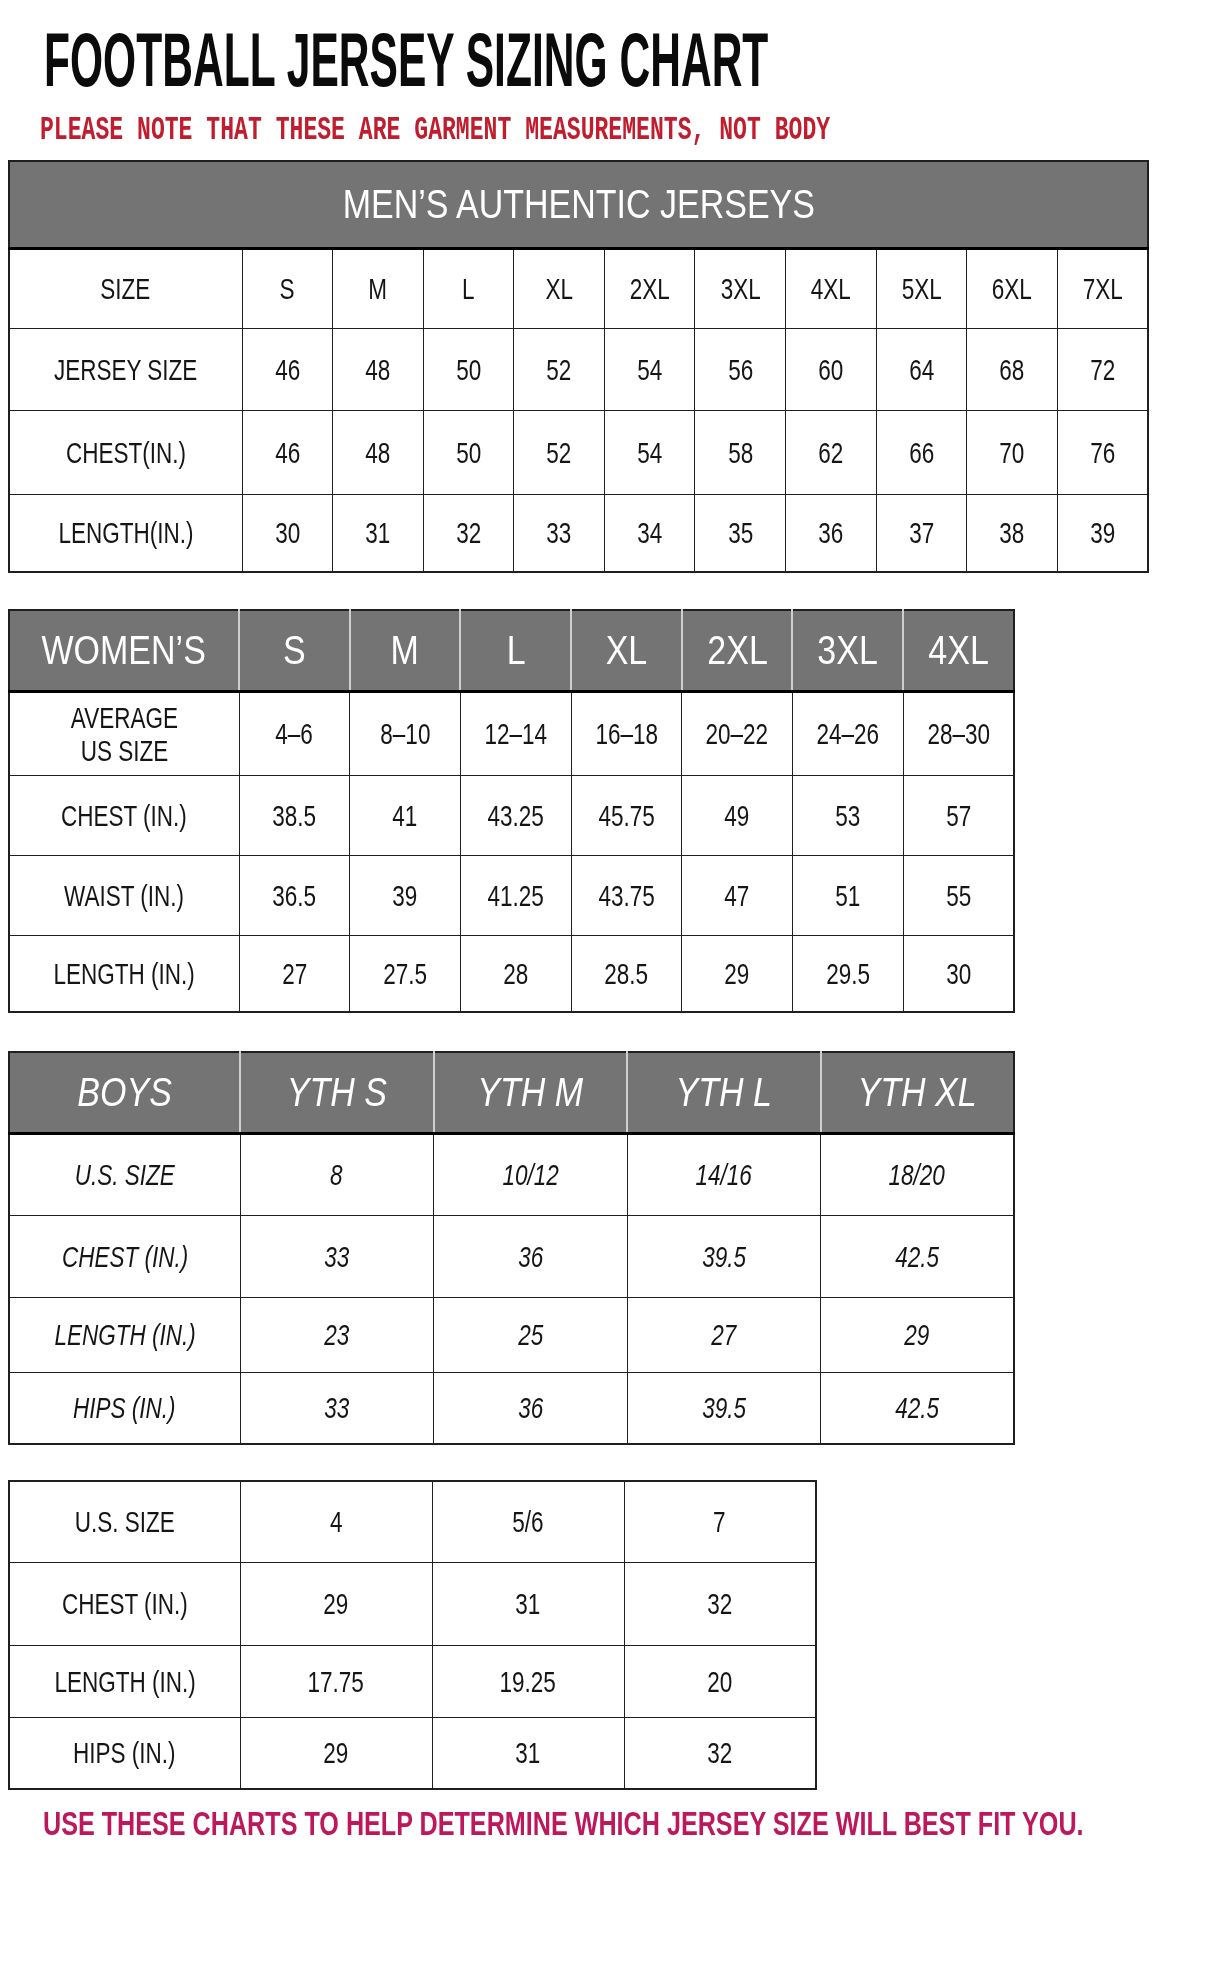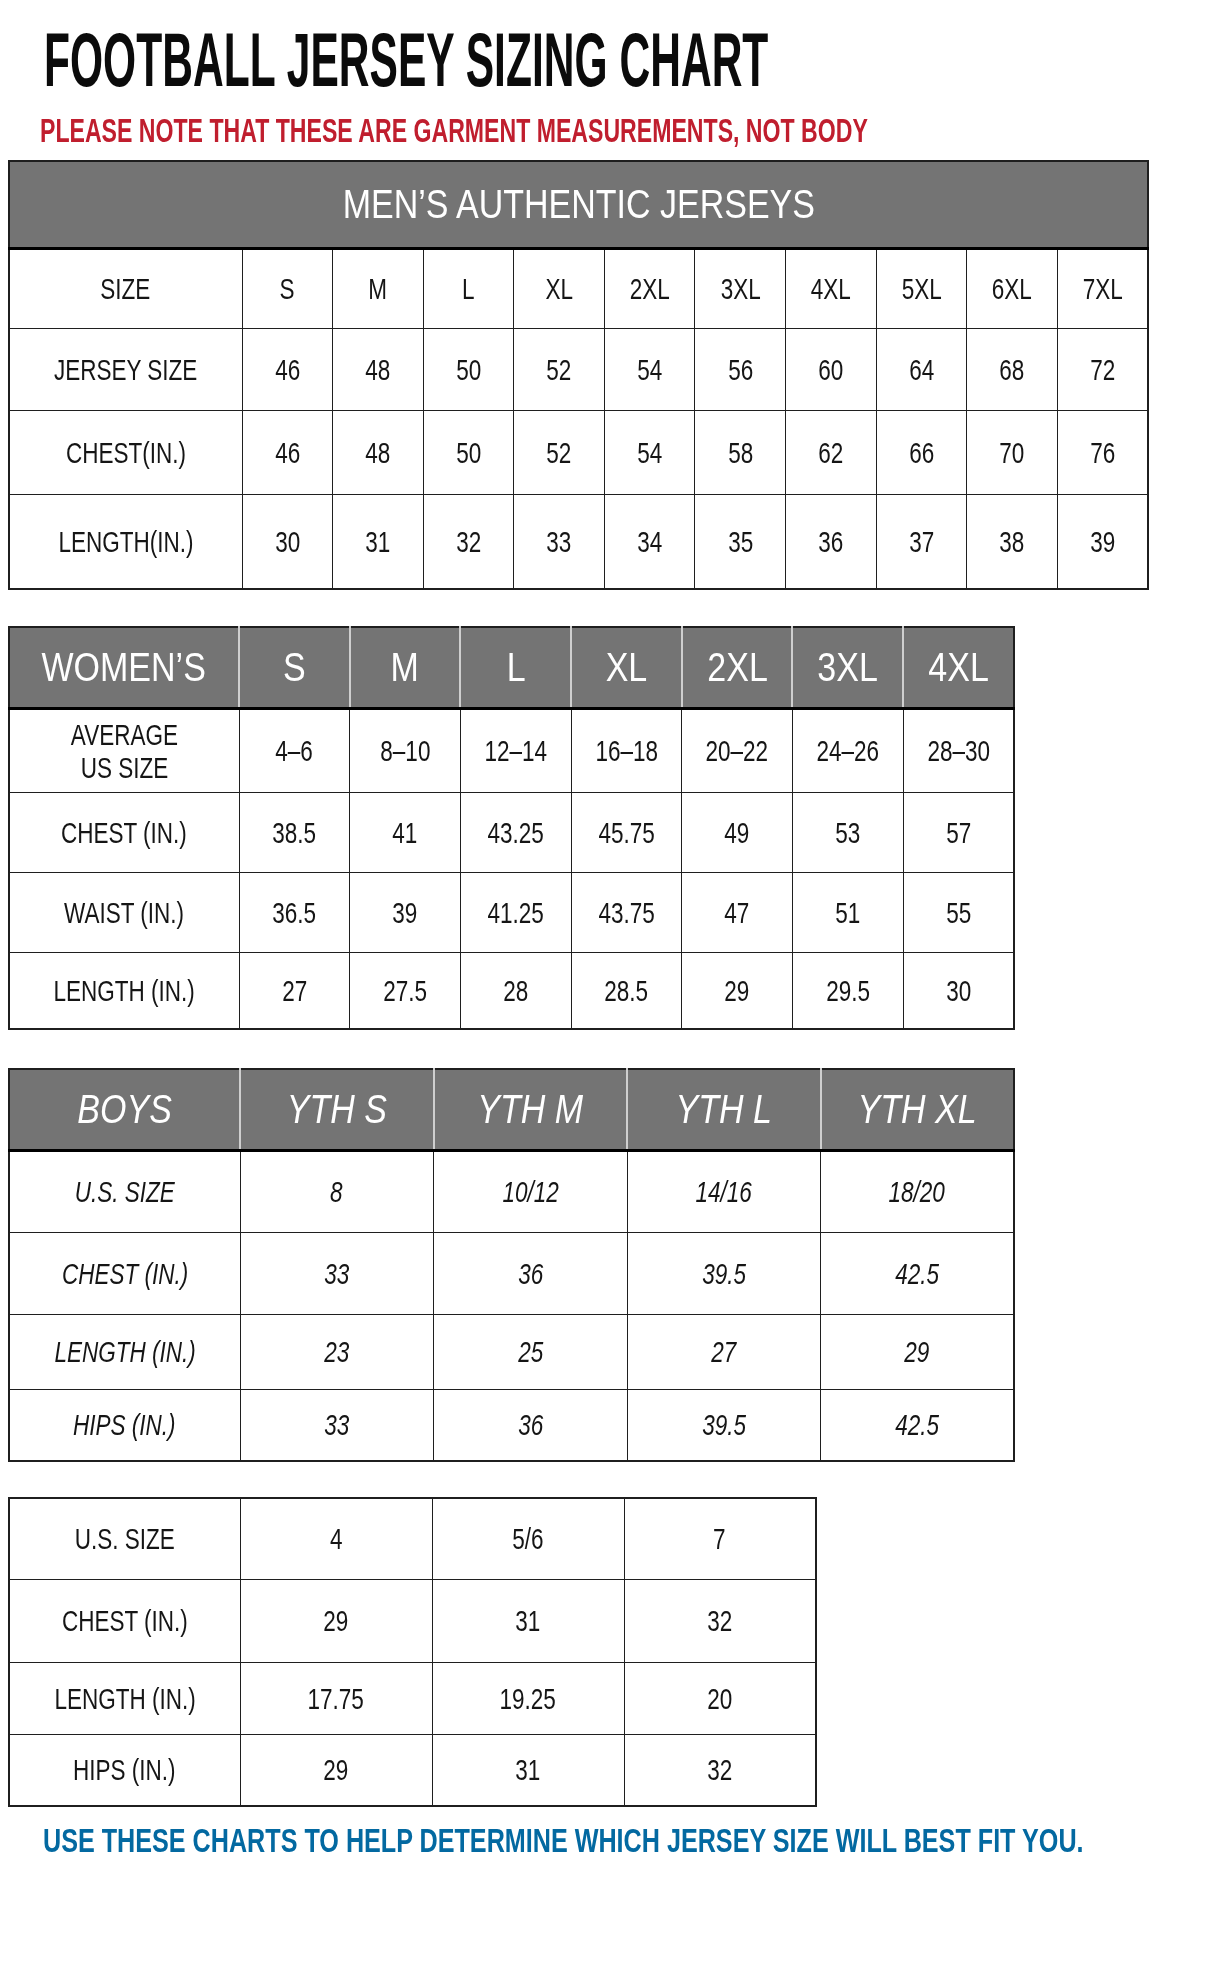--- a/index.html
+++ b/index.html
@@ -10,21 +10,21 @@
   .cond  { display:inline-block; transform:scaleX(0.75); transform-origin:center; white-space:pre-line; }
   .condL { display:inline-block; transform-origin:left center; white-space:nowrap; }
 
   
   .title { margin:22px 0 0 44px; font-size:76px; line-height:1; font-weight:700;
            color:#0b0b0b; letter-spacing:0px; }
   .title .condL { transform:scaleX(0.56); }
 
   
   .note { margin:14px 0 0 40px; }
-  .note-line { font-size:33px; line-height:38px; font-weight:700; color:#c01e2e; }
+  .note-line { font-size:33px; line-height:38px; font-weight:700; color:#c01e2e;font-family:Liberation Mono, monospace; }
   .note-line .condL { transform:scaleX(0.70); }
 
   
   table { border-collapse:collapse; table-layout:fixed; margin-left:41px; background:#fff; }
   table, td, th { border:1px solid #1f1f1f; }
   table { border-width:2px;margin-left:8px; }
   td { text-align:center; vertical-align:middle; font-size:30px; line-height:33px; color:#151515; background:#fff; }
   th.gray { background:#747474; color:#ffffff; font-weight:400; font-size:40px;
             text-align:center; vertical-align:middle; border-bottom:3px solid #000; }
   th.gray .cond { transform:scaleX(0.85); }
@@ -34,21 +34,21 @@
   .t-womens    { width:1005px; margin-top:36px; }
   .t-boys      { width:1005px; margin-top:38px;font-style:italic; }
   .t-preschool { width:807px;  margin-top:35px; }
 
   .t-mens      col.c-label { width:233px; } .t-mens      col.c-val { width:90.6px;  }
   .t-womens    col.c-label { width:230px; } .t-womens    col.c-val { width:110.7px; }
   .t-boys      col.c-label { width:231px; } .t-boys      col.c-val { width:193.5px; }
   .t-preschool col.c-label { width:231px; } .t-preschool col.c-val { width:192px;   }
 
   
-  .footer { margin:14px 0 0 43px; font-size:34px; font-weight:700; color:#0369a1; }
+  .footer { margin:14px 0 0 43px; font-size:34px; font-weight:700; color:#be185d; }
   .footer .condL { transform:scaleX(0.74); }
 </style>
 </head>
 <body>
 
 <div class="page">
 
   <h1 class="title"><span class="condL">FOOTBALL JERSEY SIZING CHART</span></h1>
 
   <div class="note">
@@ -105,21 +105,21 @@
       <td><span class="cond">48</span></td>
       <td><span class="cond">50</span></td>
       <td><span class="cond">52</span></td>
       <td><span class="cond">54</span></td>
       <td><span class="cond">58</span></td>
       <td><span class="cond">62</span></td>
       <td><span class="cond">66</span></td>
       <td><span class="cond">70</span></td>
       <td><span class="cond">76</span></td>
     </tr>
-    <tr style="height:95px">
+    <tr style="height:78px">
       <td><span class="cond">LENGTH(IN.)</span></td>
       <td><span class="cond">30</span></td>
       <td><span class="cond">31</span></td>
       <td><span class="cond">32</span></td>
       <td><span class="cond">33</span></td>
       <td><span class="cond">34</span></td>
       <td><span class="cond">35</span></td>
       <td><span class="cond">36</span></td>
       <td><span class="cond">37</span></td>
       <td><span class="cond">38</span></td>

